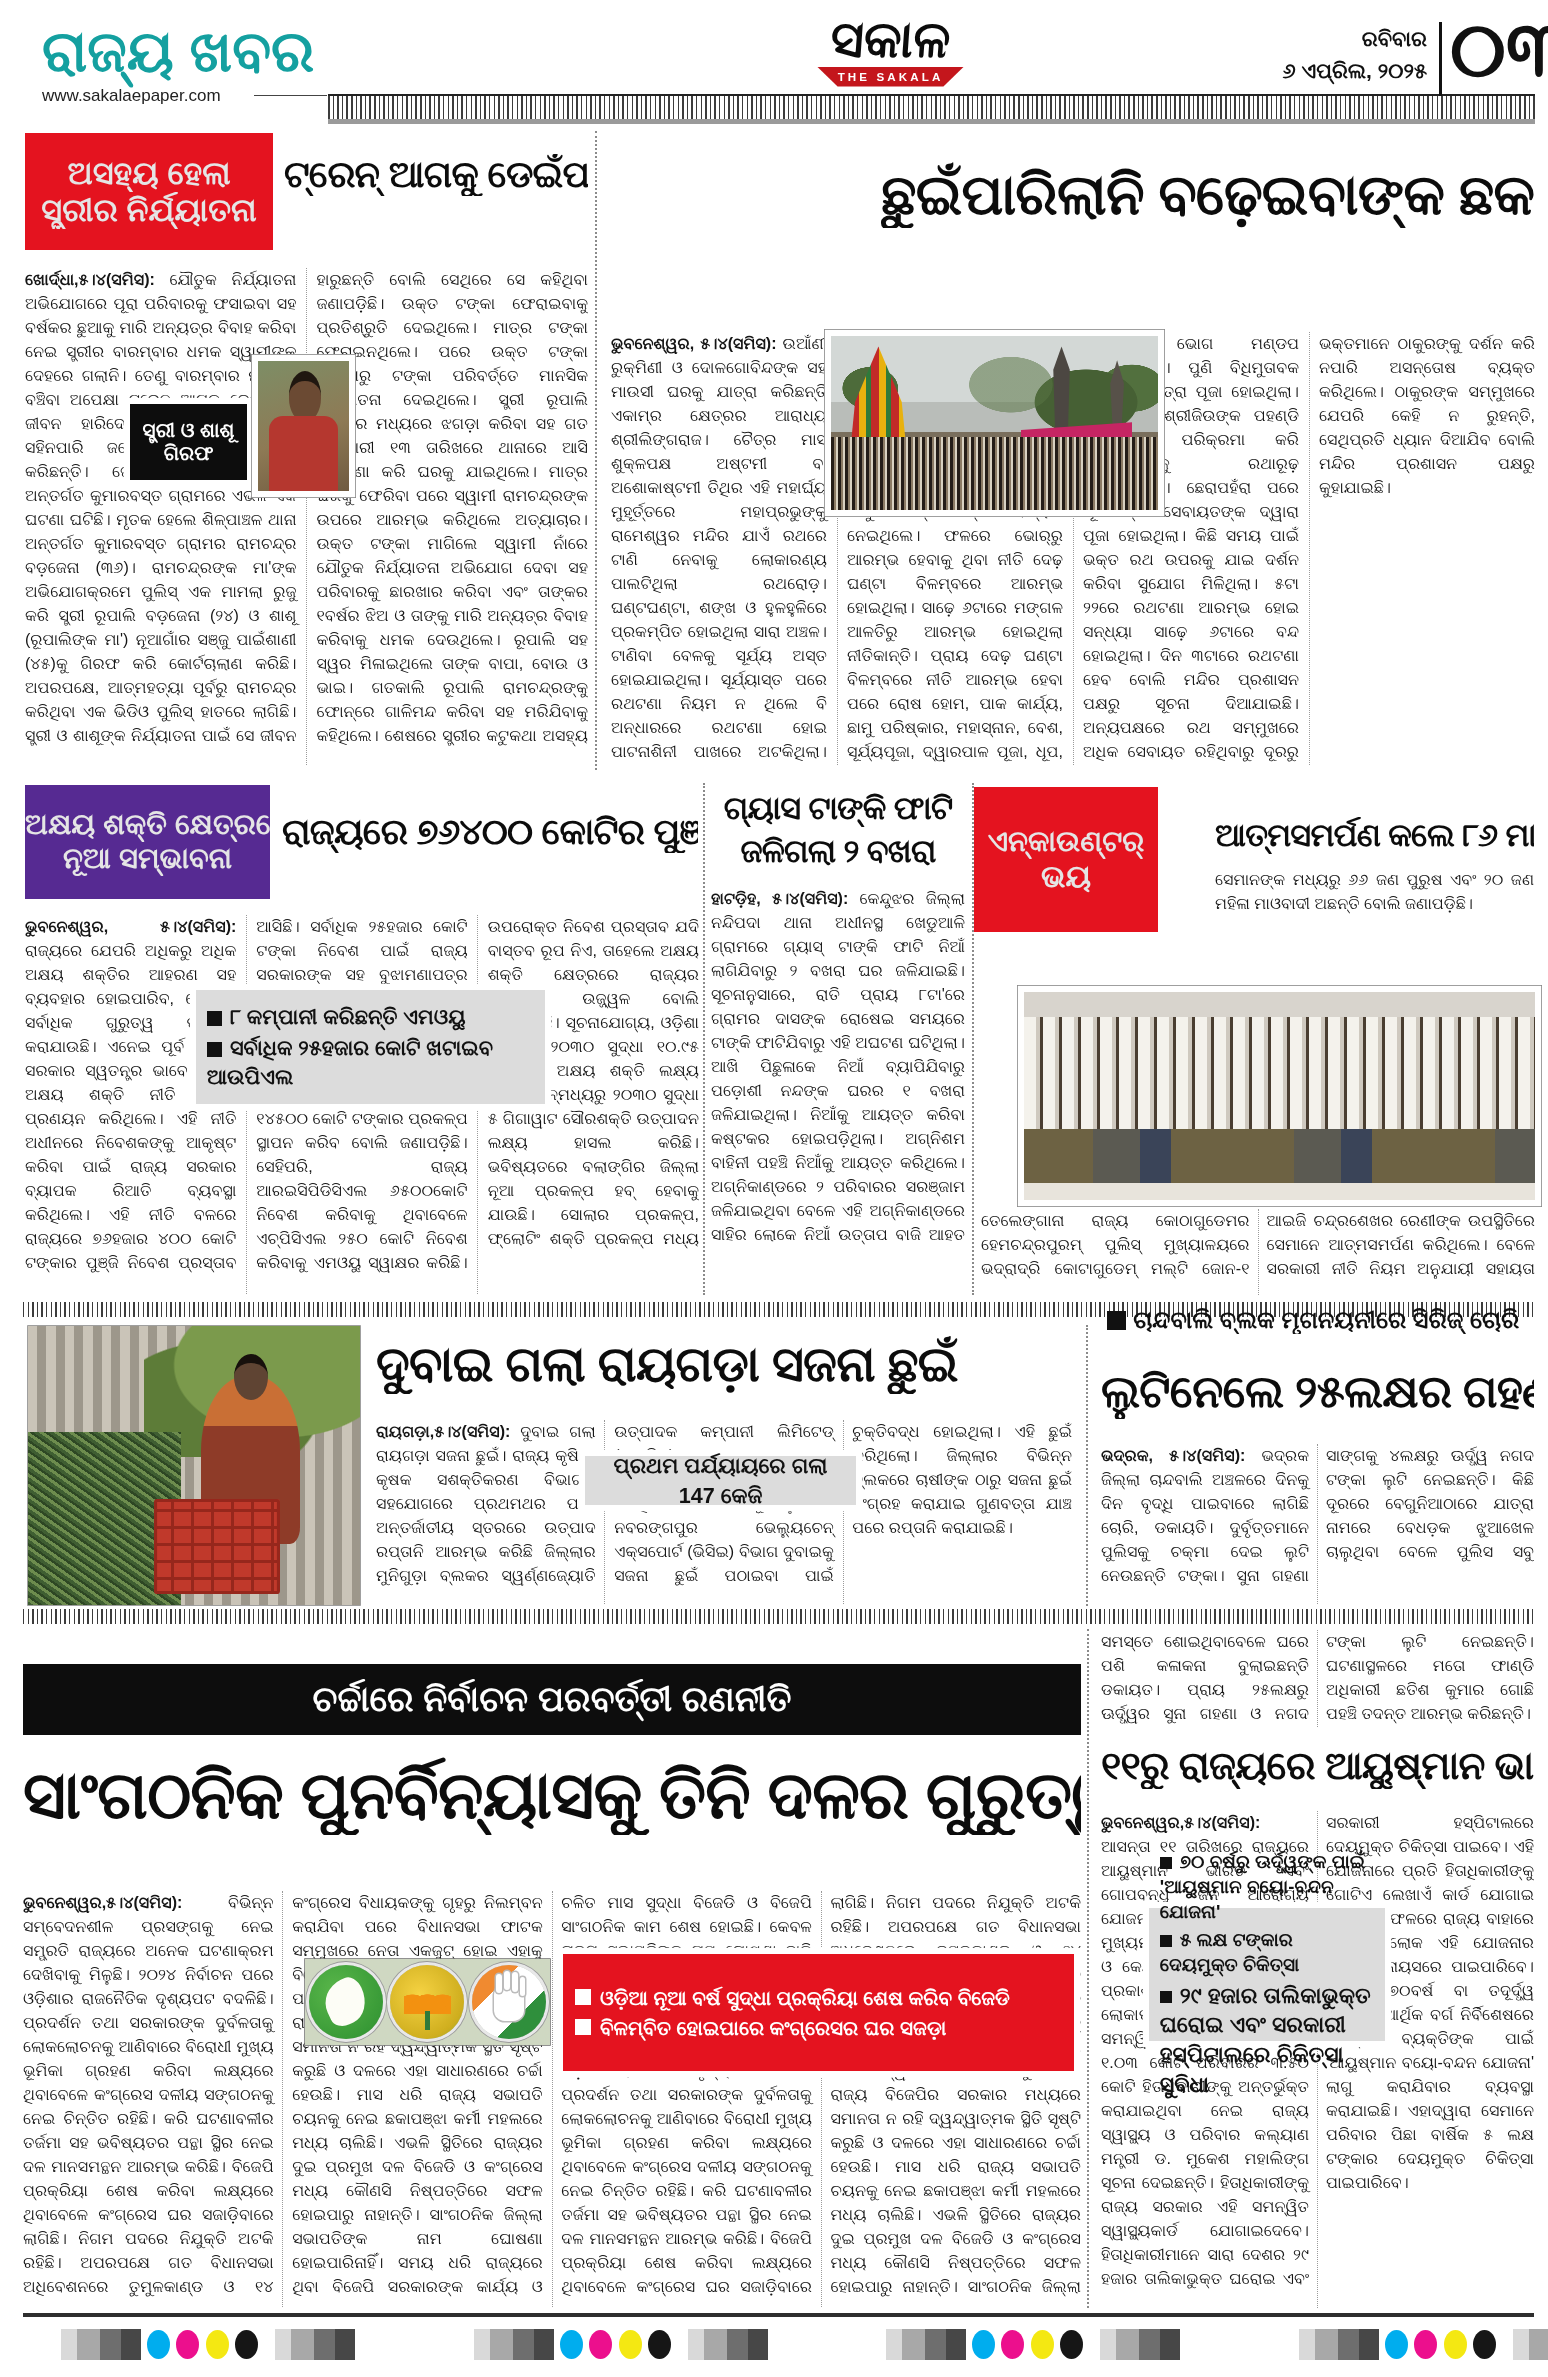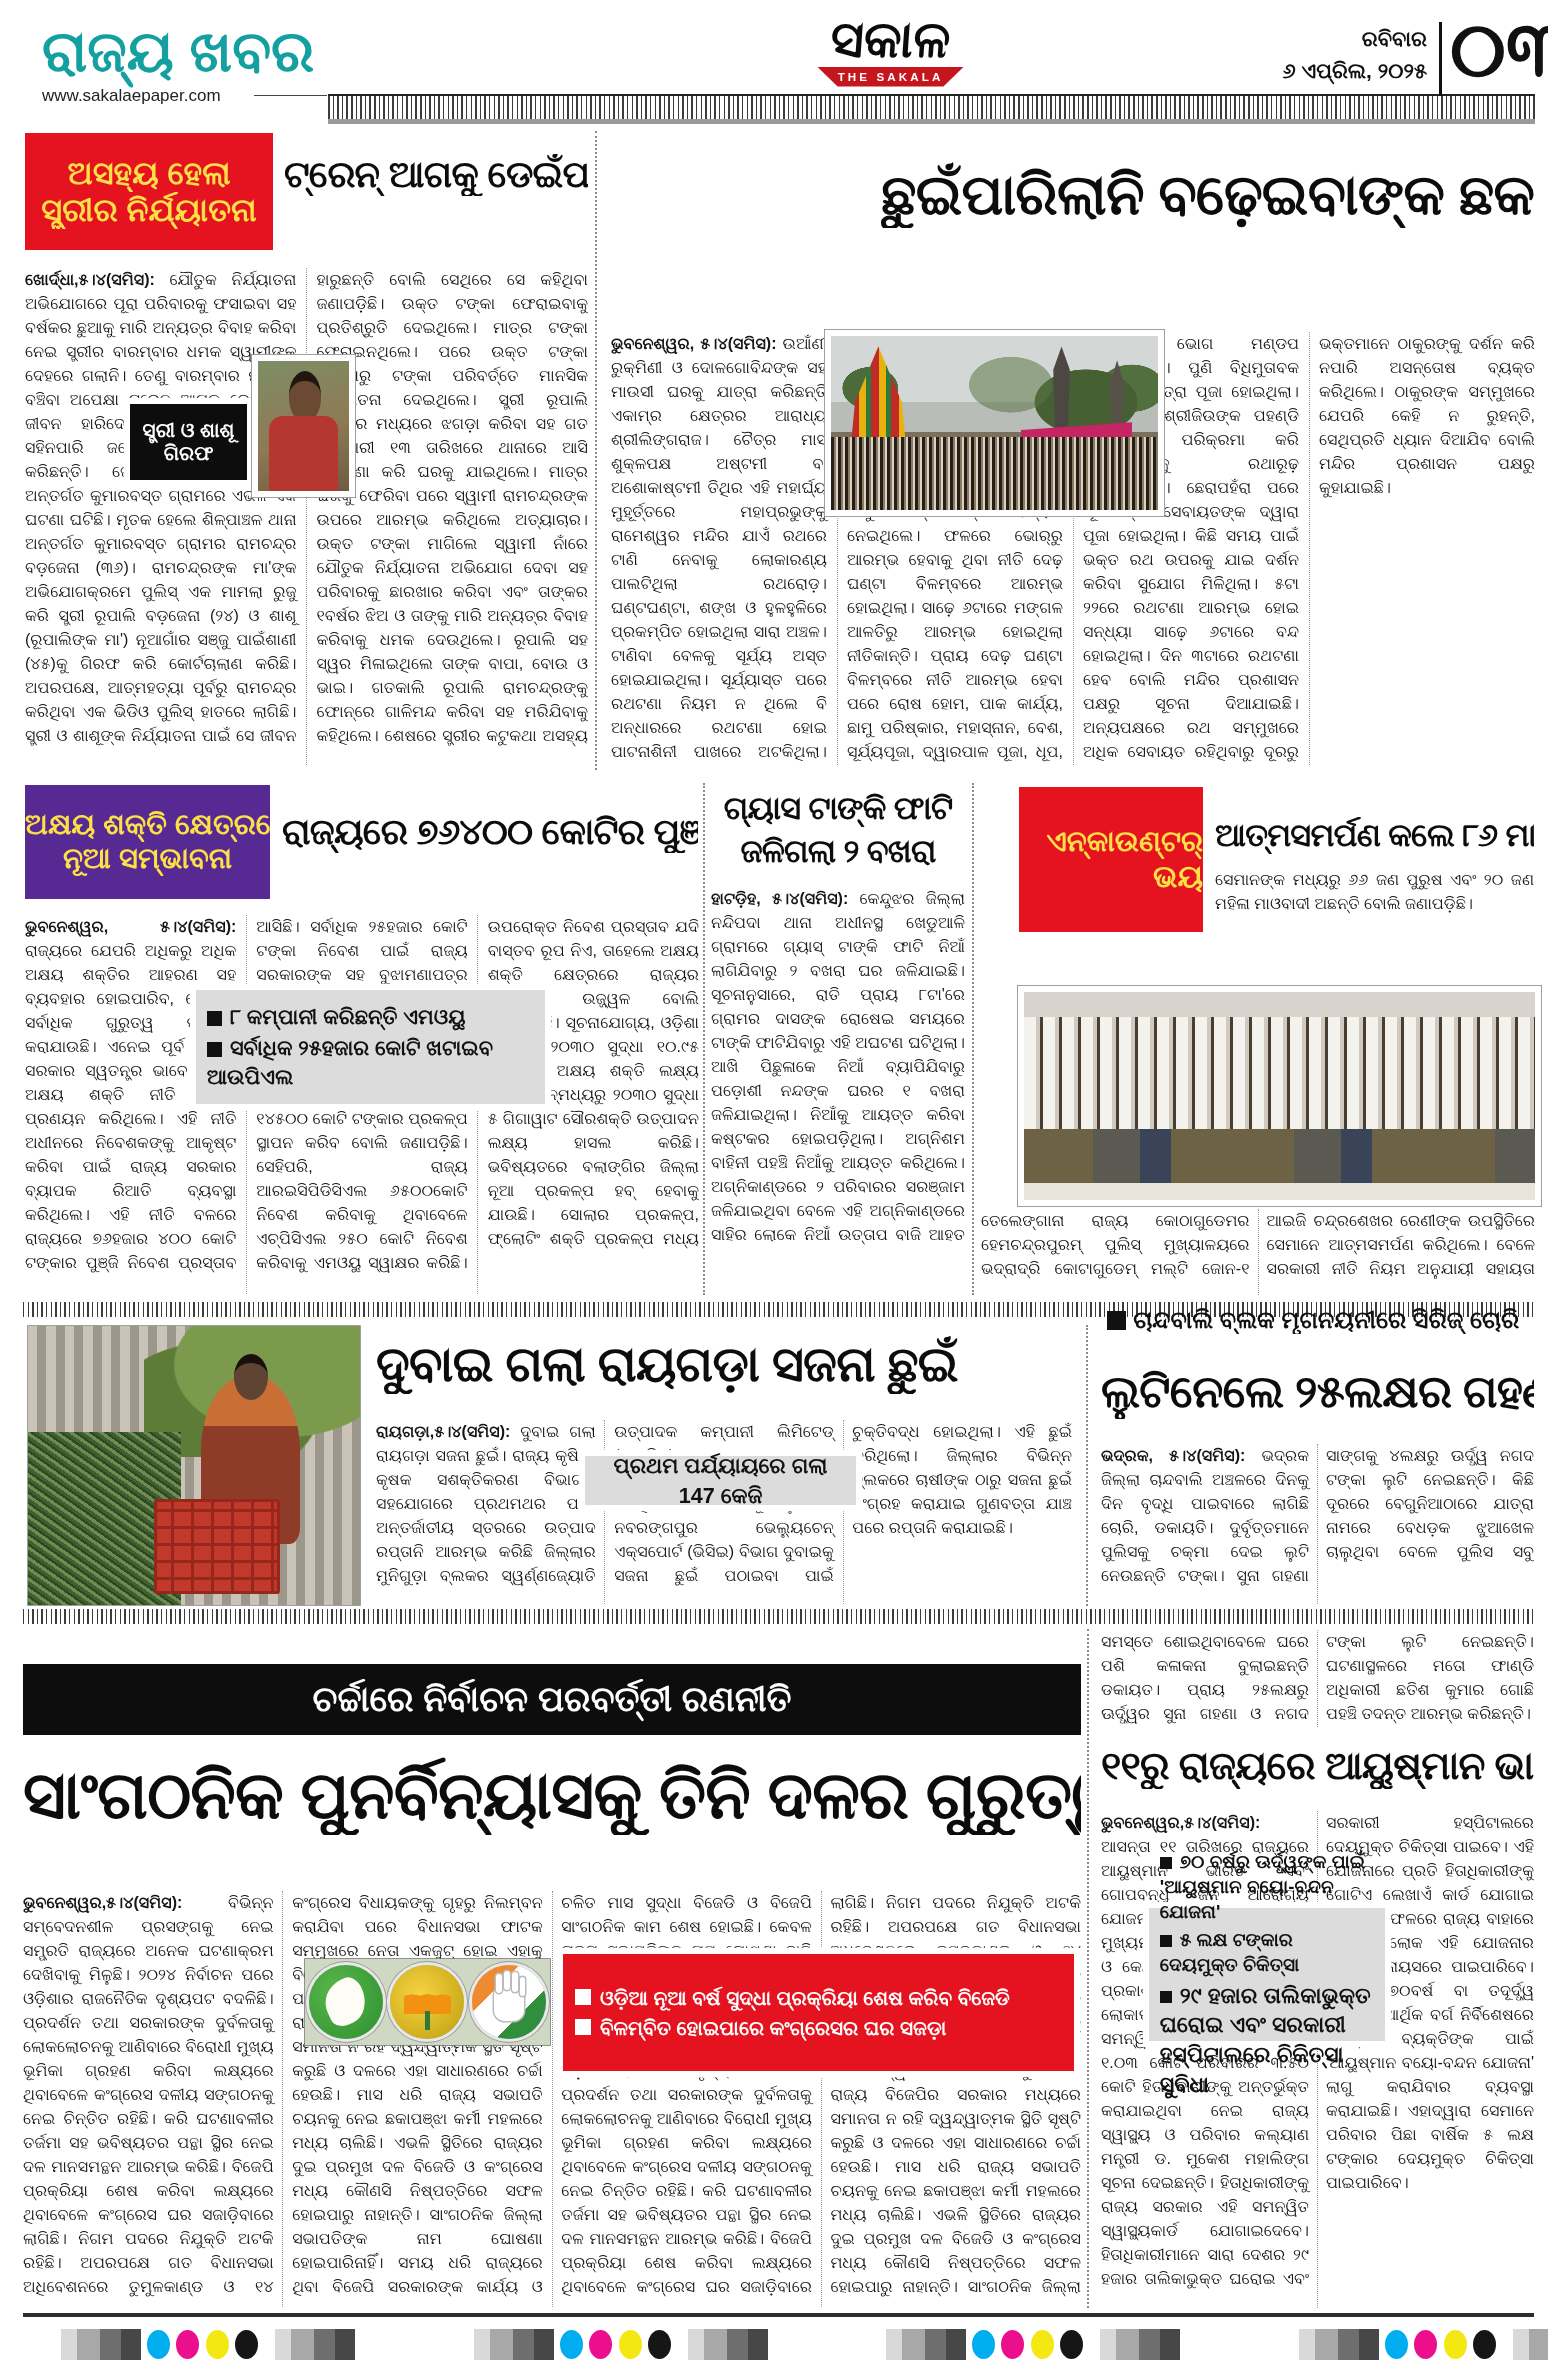--- a/index.html
+++ b/index.html
@@ -11,21 +11,21 @@
   .website{font-size:17px;color:#222;}
   .tickband{background:repeating-linear-gradient(90deg,#3c3c3c 0 1.5px,#ffffff 1.5px 4.6px);}
   .hdrband{border-top:2.3px solid #222;border-bottom:5.4px solid #9a9a9a;}
   .logo-text{font-size:51px;font-weight:900;color:#0b0b0b;transform:skewX(-4deg);line-height:1;text-align:center;}
   .logo-ribbon{background:#c4161c;color:#fff;font-size:11.6px;font-weight:700;letter-spacing:3.1px;
                text-align:center;line-height:20px;clip-path:polygon(0 0,100% 0,86% 100%,14% 100%);}
   .dateblock{font-size:21px;font-weight:700;text-align:right;line-height:1.5;}
   .pagenum{font-size:77px;font-weight:900;line-height:1;}
   .vbar{background:#111;}
   
-  .kicker{color:#fde047;font-weight:800;text-align:center;display:flex;flex-direction:column;justify-content:center;}
+  .kicker{color:#e5e5e5;font-weight:800;text-align:center;display:flex;flex-direction:column;justify-content:center;}
   .kicker.red{background:#e4131f;}
   .kicker.black{background:#0d0d0d;}
   .kicker.purple{background:#562a92;}
   .kicker .l1,.kicker .l2{white-space:nowrap;overflow:hidden;}
   .headline{font-weight:800;color:#0c0c0c;white-space:nowrap;overflow:hidden;letter-spacing:-0.8px;}
   .center{text-align:center;}
   
   .bodytext{font-size:16px;line-height:1.5;text-align:justify;color:#151515;
             column-gap:20px;column-rule:1.5px dotted #9a9a9a;column-fill:auto;overflow:hidden;}
   .cols2{column-count:2;} .cols3{column-count:3;} .cols4{column-count:4;}
@@ -188,21 +188,21 @@
 
   <div class="abs headline center" style="left:711px;top:790px;width:254px;font-size:32px;">ଗ୍ୟାସ ଟାଙ୍କି ଫାଟି</div>
   <div class="abs headline center" style="left:711px;top:833px;width:254px;font-size:32px;">ଜଳିଗଲା ୨ ବଖରା</div>
   <div class="abs bodytext" style="left:711px;top:887px;width:254px;height:407px;column-count:1;">
     <span class="dl">ହାଟଡ଼ିହ, ୫।୪(ସମିସ):</span>
     <span>କେନ୍ଦୁଝର ଜିଲ୍ଲା ନନ୍ଦିପଦା ଥାନା ଅଧୀନସ୍ଥ ଖେଡୁଆଳି ଗ୍ରାମରେ ଗ୍ୟାସ୍ ଟାଙ୍କି ଫାଟି ନିଆଁ ଲାଗିଯିବାରୁ ୨ ବଖରା ଘର ଜଳିଯାଇଛି। ସୂଚନାନୁସାରେ, ରାତି ପ୍ରାୟ ୮ଟା'ରେ ଗ୍ରାମର ଦାସଙ୍କ ରୋଷେଇ ସମୟରେ ଟାଙ୍କି ଫାଟିଯିବାରୁ ଏହି ଅଘଟଣ ଘଟିଥିଲା। ଆଖି ପିଛୁଳାକେ ନିଆଁ ବ୍ୟାପିଯିବାରୁ ପଡ଼ୋଶୀ ନନ୍ଦଙ୍କ ଘରର ୧ ବଖରା ଜଳିଯାଇଥିଲା। ନିଆଁକୁ ଆୟତ୍ତ କରିବା କଷ୍ଟକର ହୋଇପଡ଼ିଥିଲା। ଅଗ୍ନିଶମ ବାହିନୀ ପହଞ୍ଚି ନିଆଁକୁ ଆୟତ୍ତ କରିଥିଲେ। ଅଗ୍ନିକାଣ୍ଡରେ ୨ ପରିବାରର ସରଞ୍ଜାମ ଜଳିଯାଇଥିବା ବେଳେ ଏହି ଅଗ୍ନିକାଣ୍ଡରେ ସାହିର ଲୋକେ ନିଆଁ ଉତ୍ତାପ ବାଜି ଆହତ ହୋଇପଡ଼ିଥିଲେ। ଫଳରେ ସେମାନଙ୍କୁ ମେଡ଼ିକାଲ ନିଆଯାଇଥିବା ଜଣାପଡ଼ିଛି।</span>
   </div>
 
   <div class="abs vsep" style="left:972px;top:783px;height:512px;"></div>
 
-  <div class="abs kicker red" style="left:1019px;top:787px;width:184px;height:145px;align-items:flex-end;">
+  <div class="abs kicker red" style="left:974px;top:787px;width:184px;height:145px;">
     <div class="l1" style="font-size:29px;">ଏନ୍‌କାଉଣ୍ଟର୍</div>
     <div class="l2" style="font-size:31px;">ଭୟ</div>
   </div>
   <div class="abs headline" style="left:1215px;top:817px;width:319px;font-size:32px;">ଆତ୍ମସମର୍ପଣ କଲେ ୮୬ ମାଓବାଦୀ</div>
   <div class="abs bodytext" style="left:1215px;top:868px;width:319px;height:62px;column-count:1;">
     <span>ସେମାନଙ୍କ ମଧ୍ୟରୁ ୬୬ ଜଣ ପୁରୁଷ ଏବଂ ୨୦ ଜଣ ମହିଳା ମାଓବାଦୀ ଅଛନ୍ତି ବୋଲି ଜଣାପଡ଼ିଛି।</span>
   </div>
   <div class="abs photo ph-maoist" style="left:1024px;top:992px;width:511px;height:208px;box-shadow:0 0 0 6.2px #fff,0 0 0 7px #888;">
     <div class="rows"></div>
     <div class="officers"></div>

